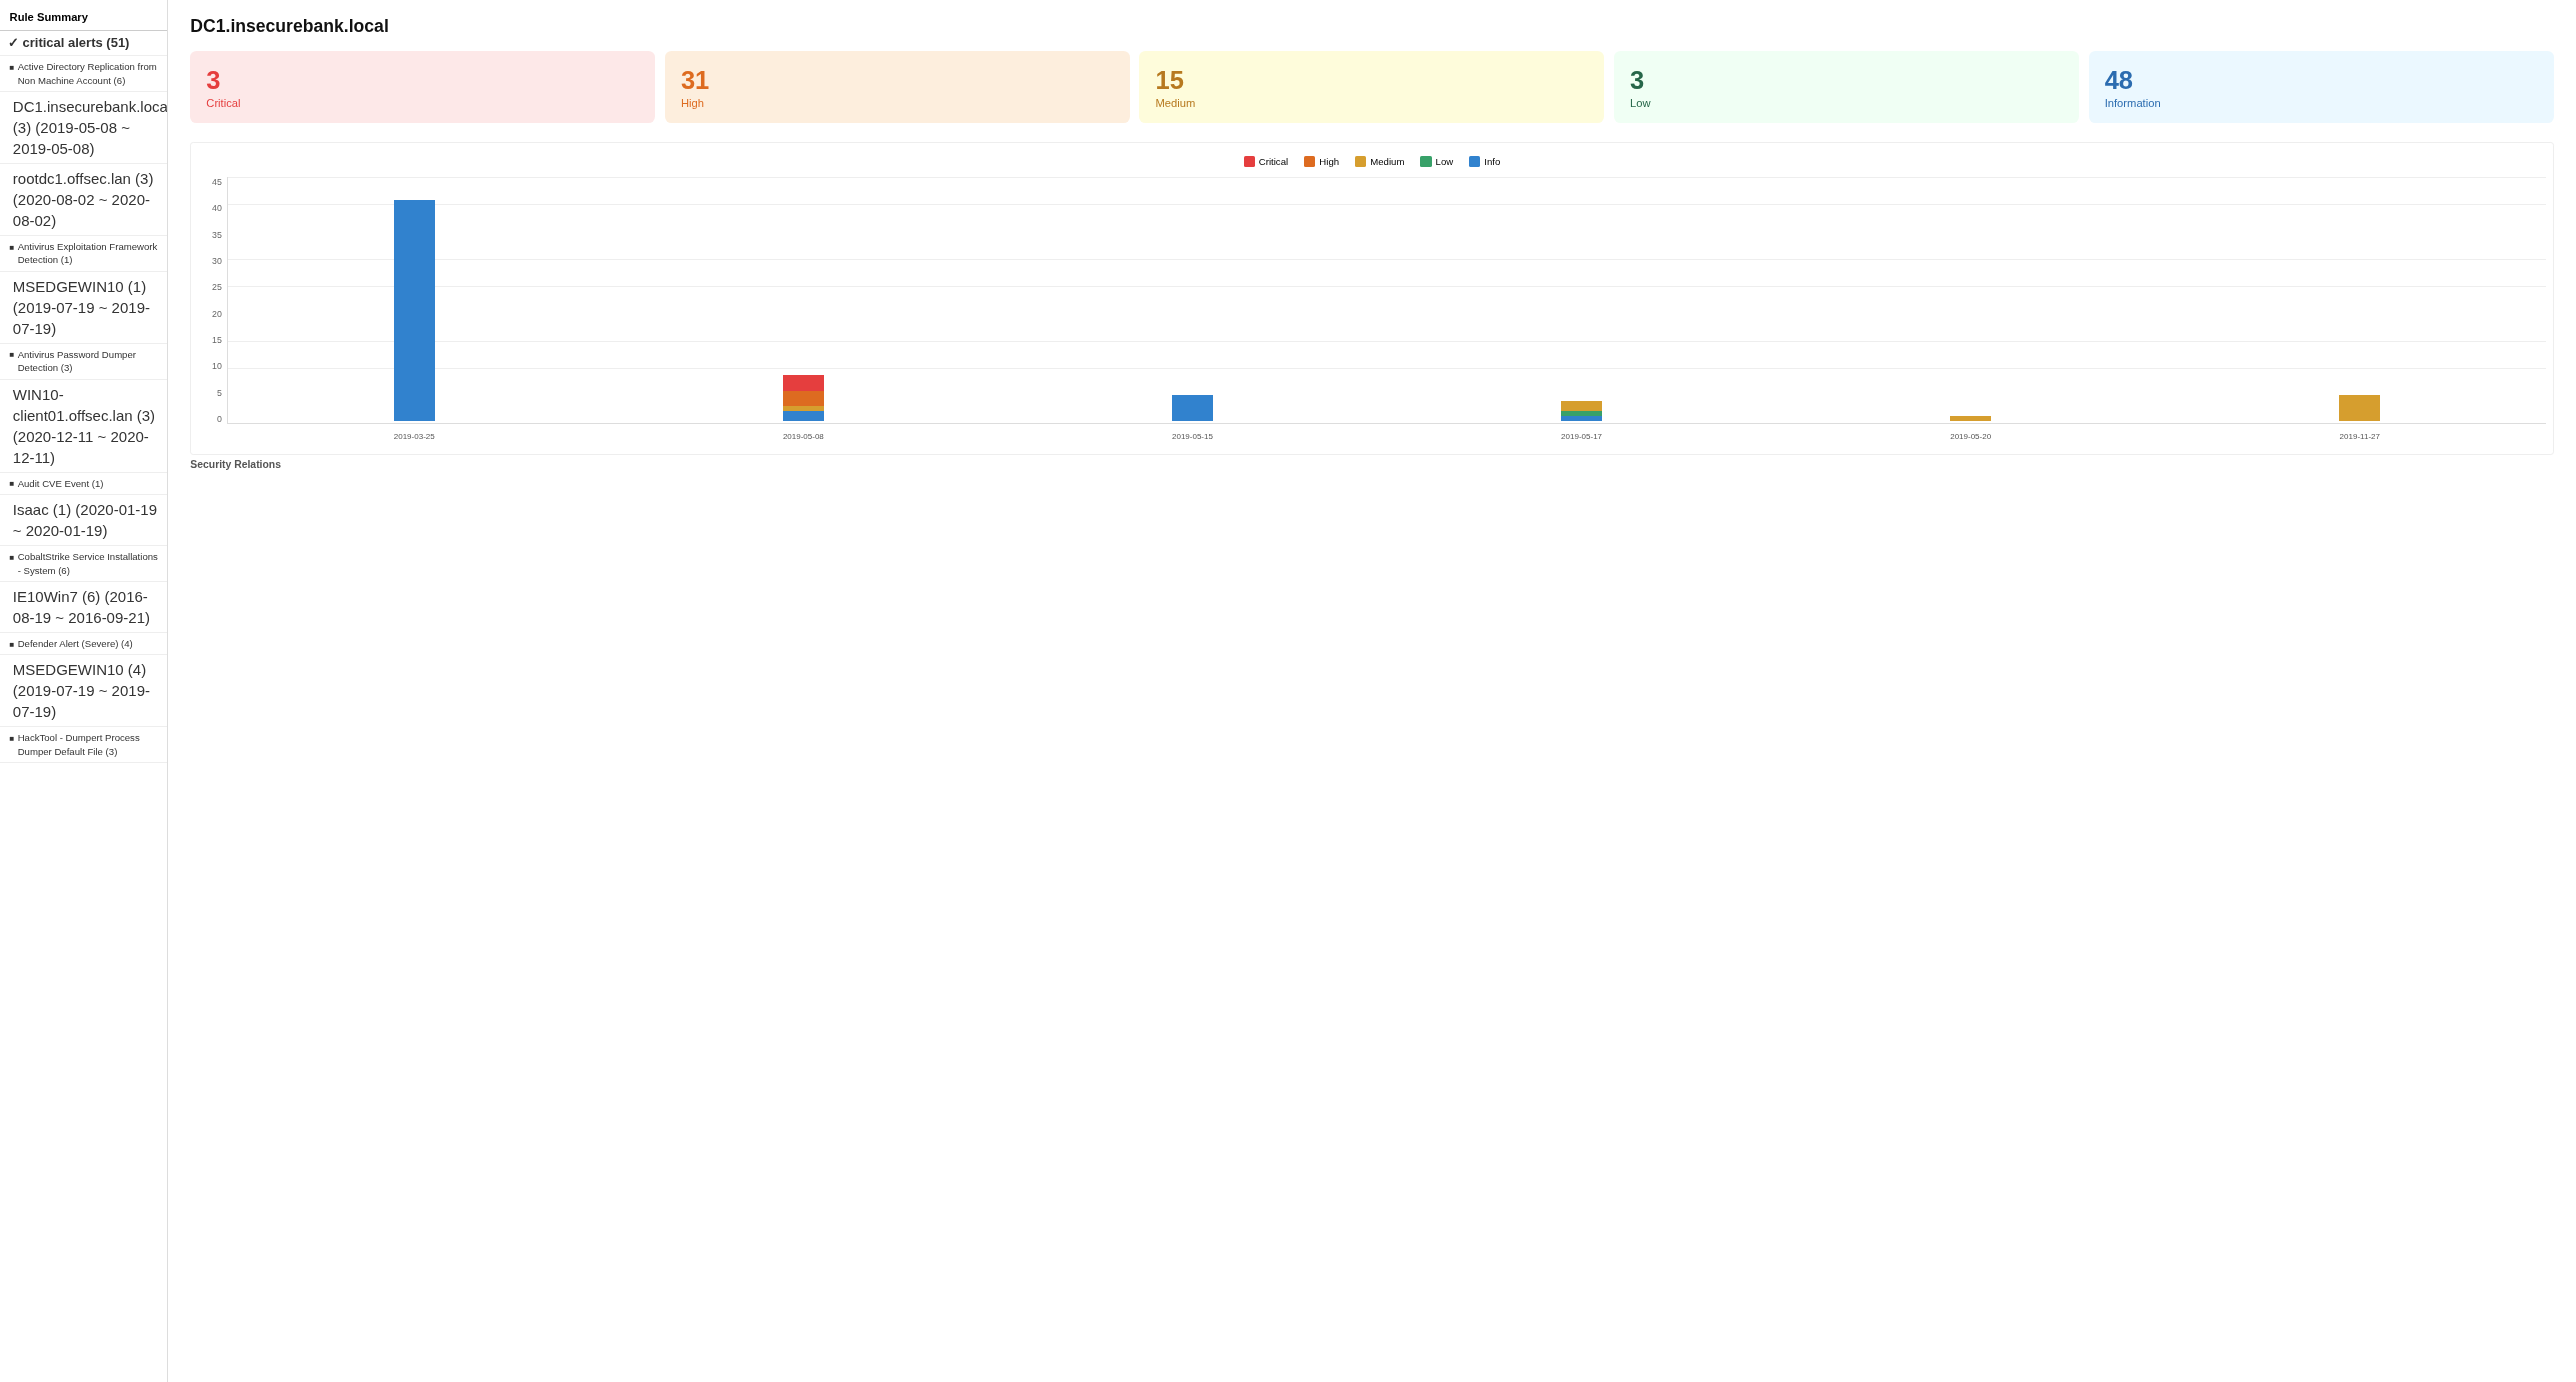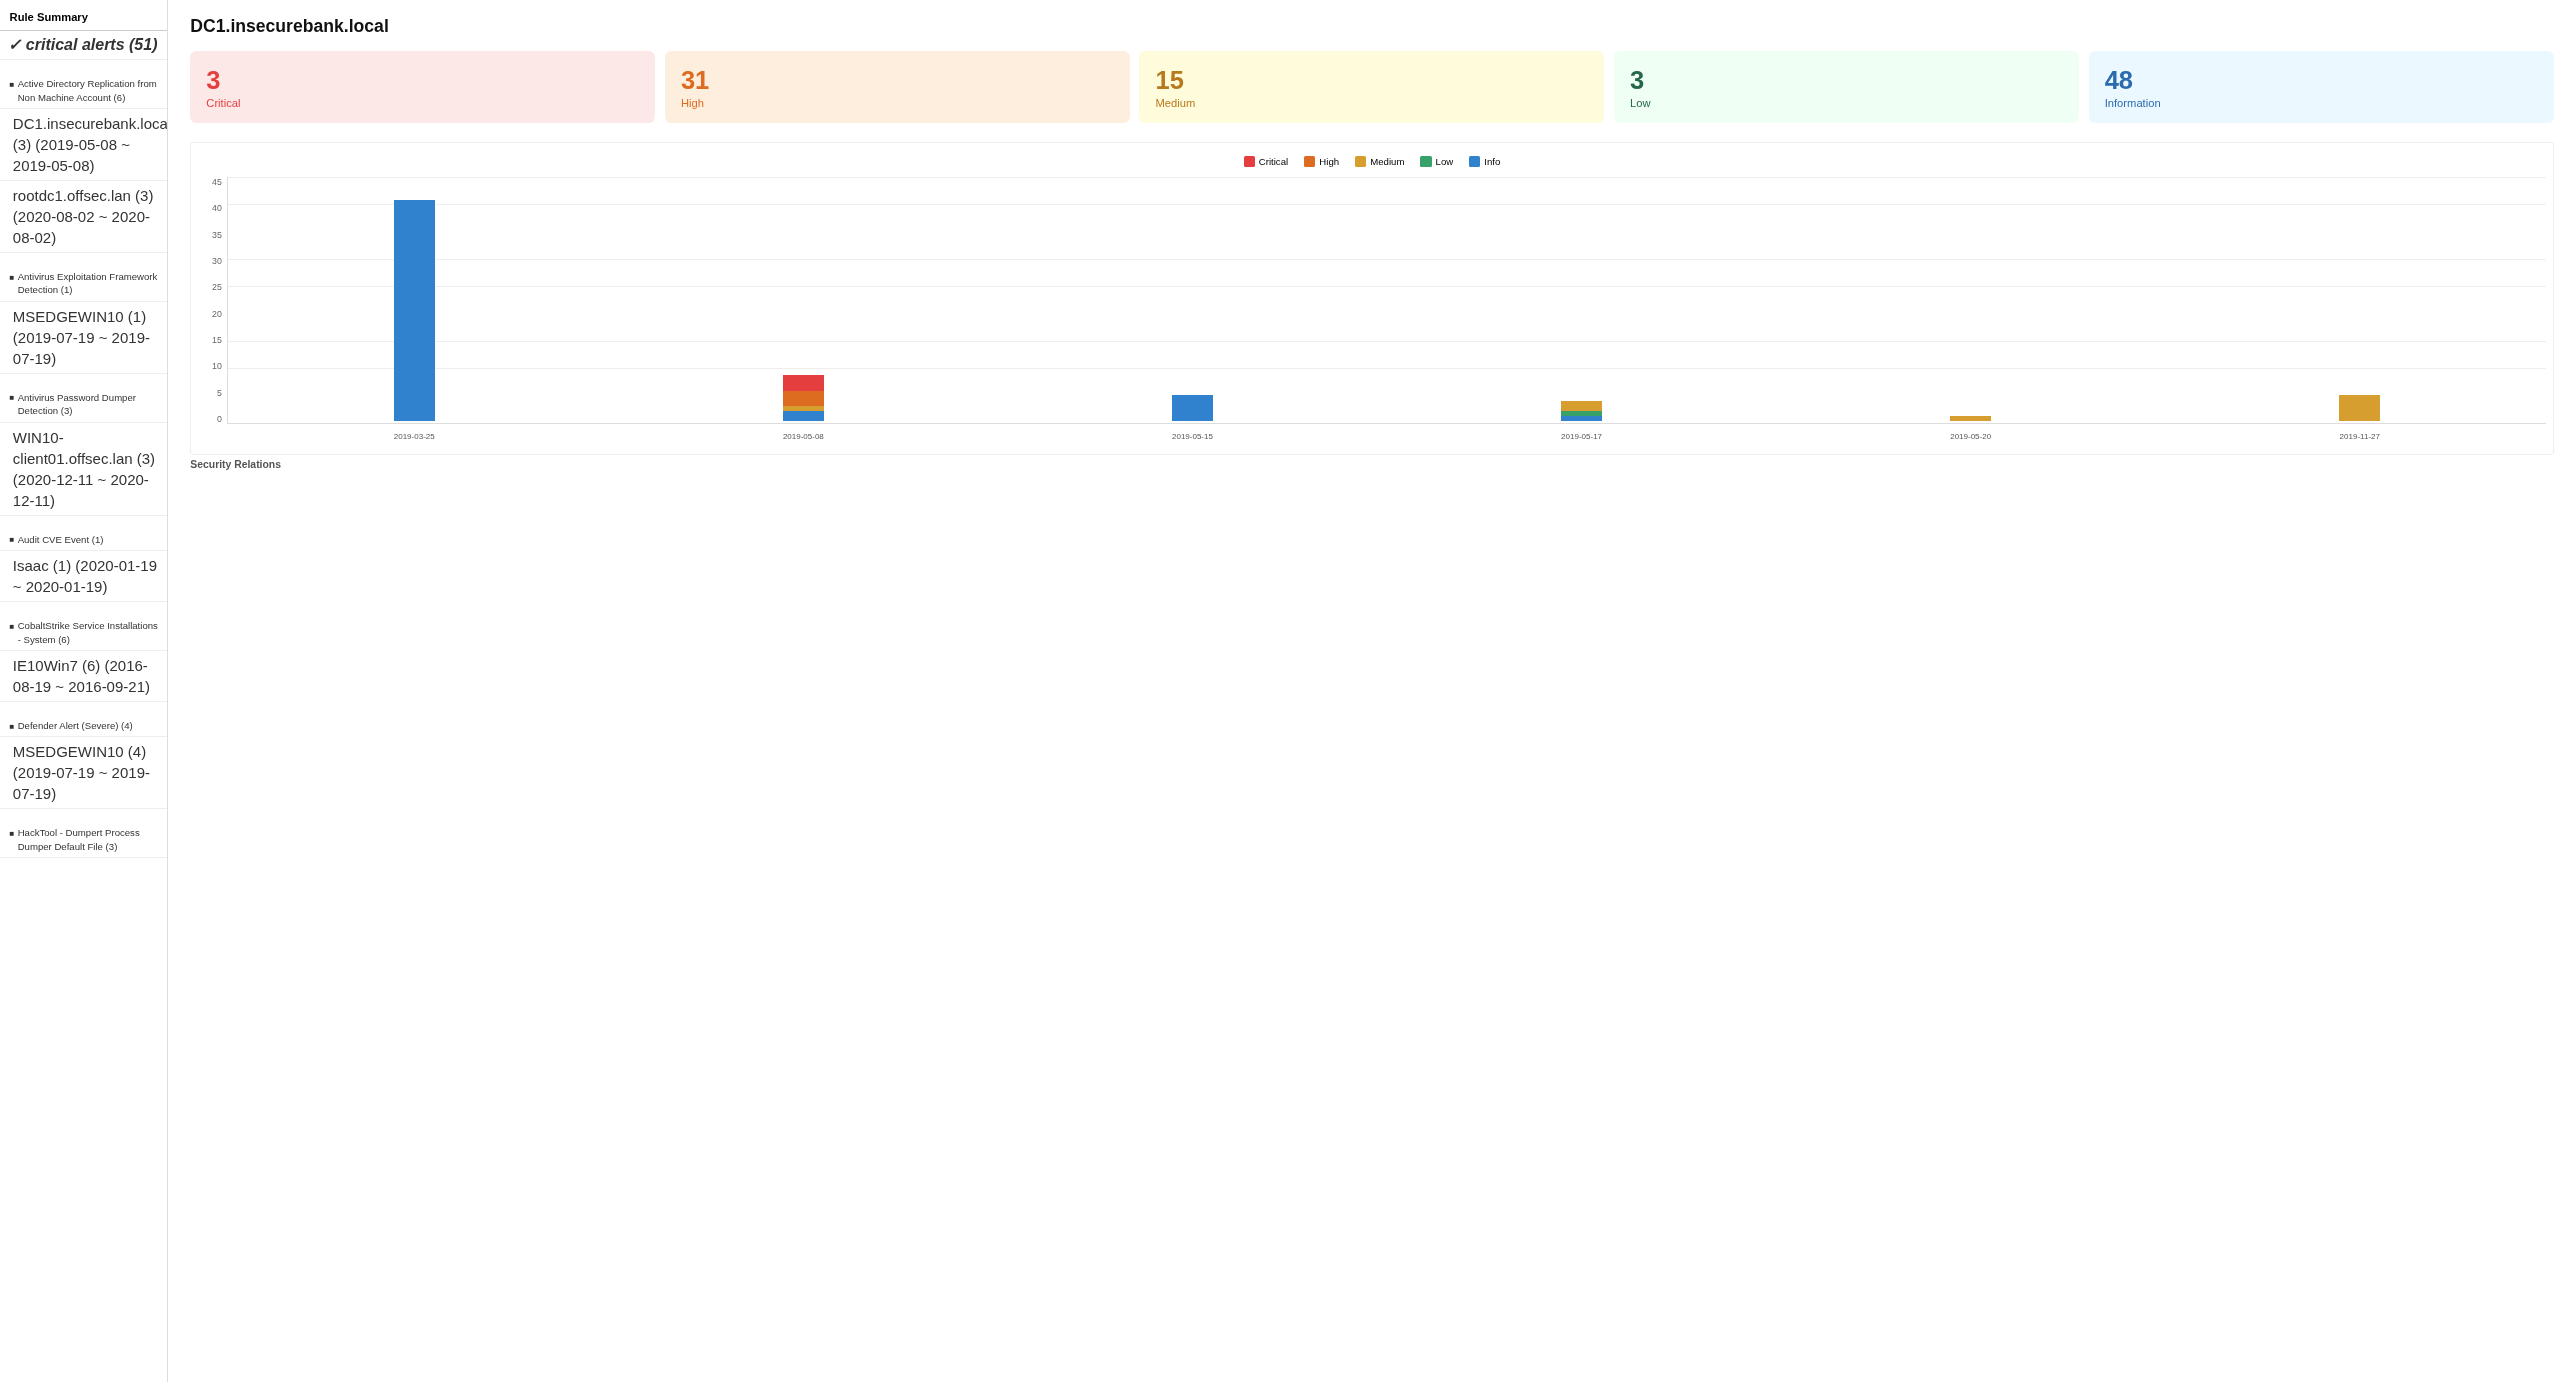--- a/index.html
+++ b/index.html
@@ -15,46 +15,44 @@
       background: #fff;
     }
     .sidebar-title {
       font-weight: 700;
       font-size: 11.2px;
       padding: 4.8px 9.6px 6.4px;
       border-bottom: 0.8px solid #ccc;
     }
     .sidebar-group-header {
       padding: 4.8px 8px;
-      font-size: 16px;
+      font-size: 13px;
       font-weight: 600;
       border-bottom: 0.8px solid #eee;
       cursor: pointer;
       color: #333;
-      font-style: italic;
     }
     .sidebar-item {
       padding: 4px 8px 4px 12.8px;
       font-size: 15px;
       border-bottom: 0.8px solid #eee;
       cursor: pointer;
       color: #333;
       line-height: 1.4;
     }
     .sidebar-item-rule {
       padding: 4px 8px 4px 9.6px;
       font-size: 9.6px;
       border-bottom: 0.8px solid #eee;
       cursor: pointer;
       color: #333;
       line-height: 1.4;
       display: flex;
       align-items: flex-start;
       gap: 3.2px;
-      margin-top: 13px;
     }
     .sidebar-item-rule::before {
       content: '■';
       font-size: 8px;
       margin-top: 1.6px;
       color: #333;
       flex-shrink: 0;
     }
 
     

